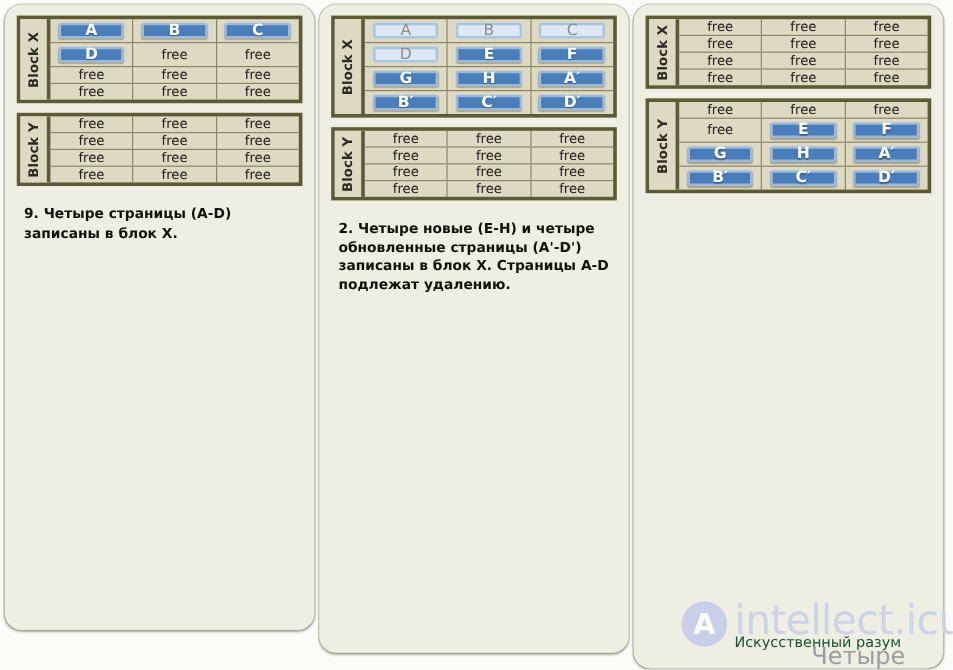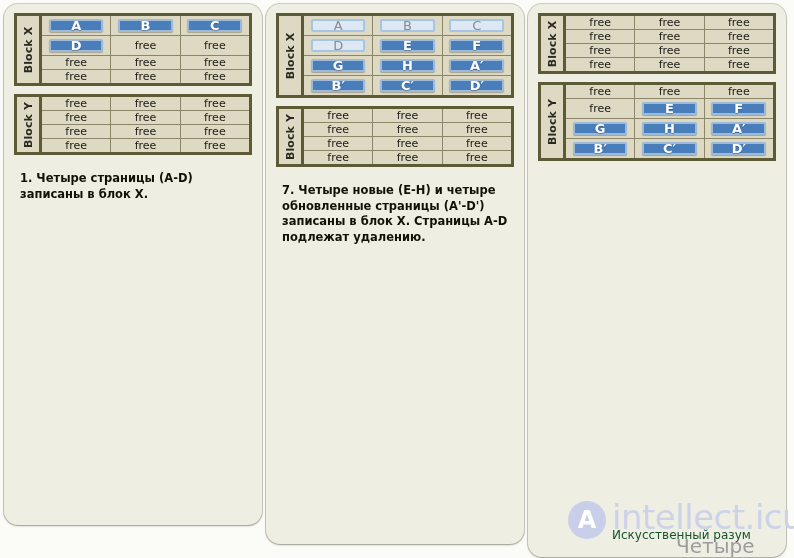--- a/index.html
+++ b/index.html
@@ -232,21 +232,21 @@
             <div class="cell free">free</div>
             <div class="cell free">free</div>
           </div>
           <div class="grid-row">
             <div class="cell free">free</div>
             <div class="cell free">free</div>
             <div class="cell free">free</div>
           </div>
         </div>
       </div>
-      <div class="caption">1. Четыре страницы (A-D) записаны в блок X.</div>
+      <div class="caption">9. Четыре страницы (A-D) записаны в блок X.</div>
     </div>
     <div class="panel p2">
       <div class="block">
         <div class="block-label">
           <span>Block X</span>
         </div>
         <div class="grid">
           <div class="grid-row">
             <div class="cell">
               <div class="tile faded">A</div>
@@ -313,21 +313,21 @@
             <div class="cell free">free</div>
             <div class="cell free">free</div>
           </div>
           <div class="grid-row">
             <div class="cell free">free</div>
             <div class="cell free">free</div>
             <div class="cell free">free</div>
           </div>
         </div>
       </div>
-      <div class="caption">7. Четыре новые (E-H) и четыре обновленные страницы (A'-D') записаны в блок X. Страницы A-D подлежат удалению.</div>
+      <div class="caption">2. Четыре новые (E-H) и четыре обновленные страницы (A'-D') записаны в блок X. Страницы A-D подлежат удалению.</div>
     </div>
     <div class="panel p3">
       <div class="block">
         <div class="block-label">
           <span>Block X</span>
         </div>
         <div class="grid">
           <div class="grid-row">
             <div class="cell free">free</div>
             <div class="cell free">free</div>

